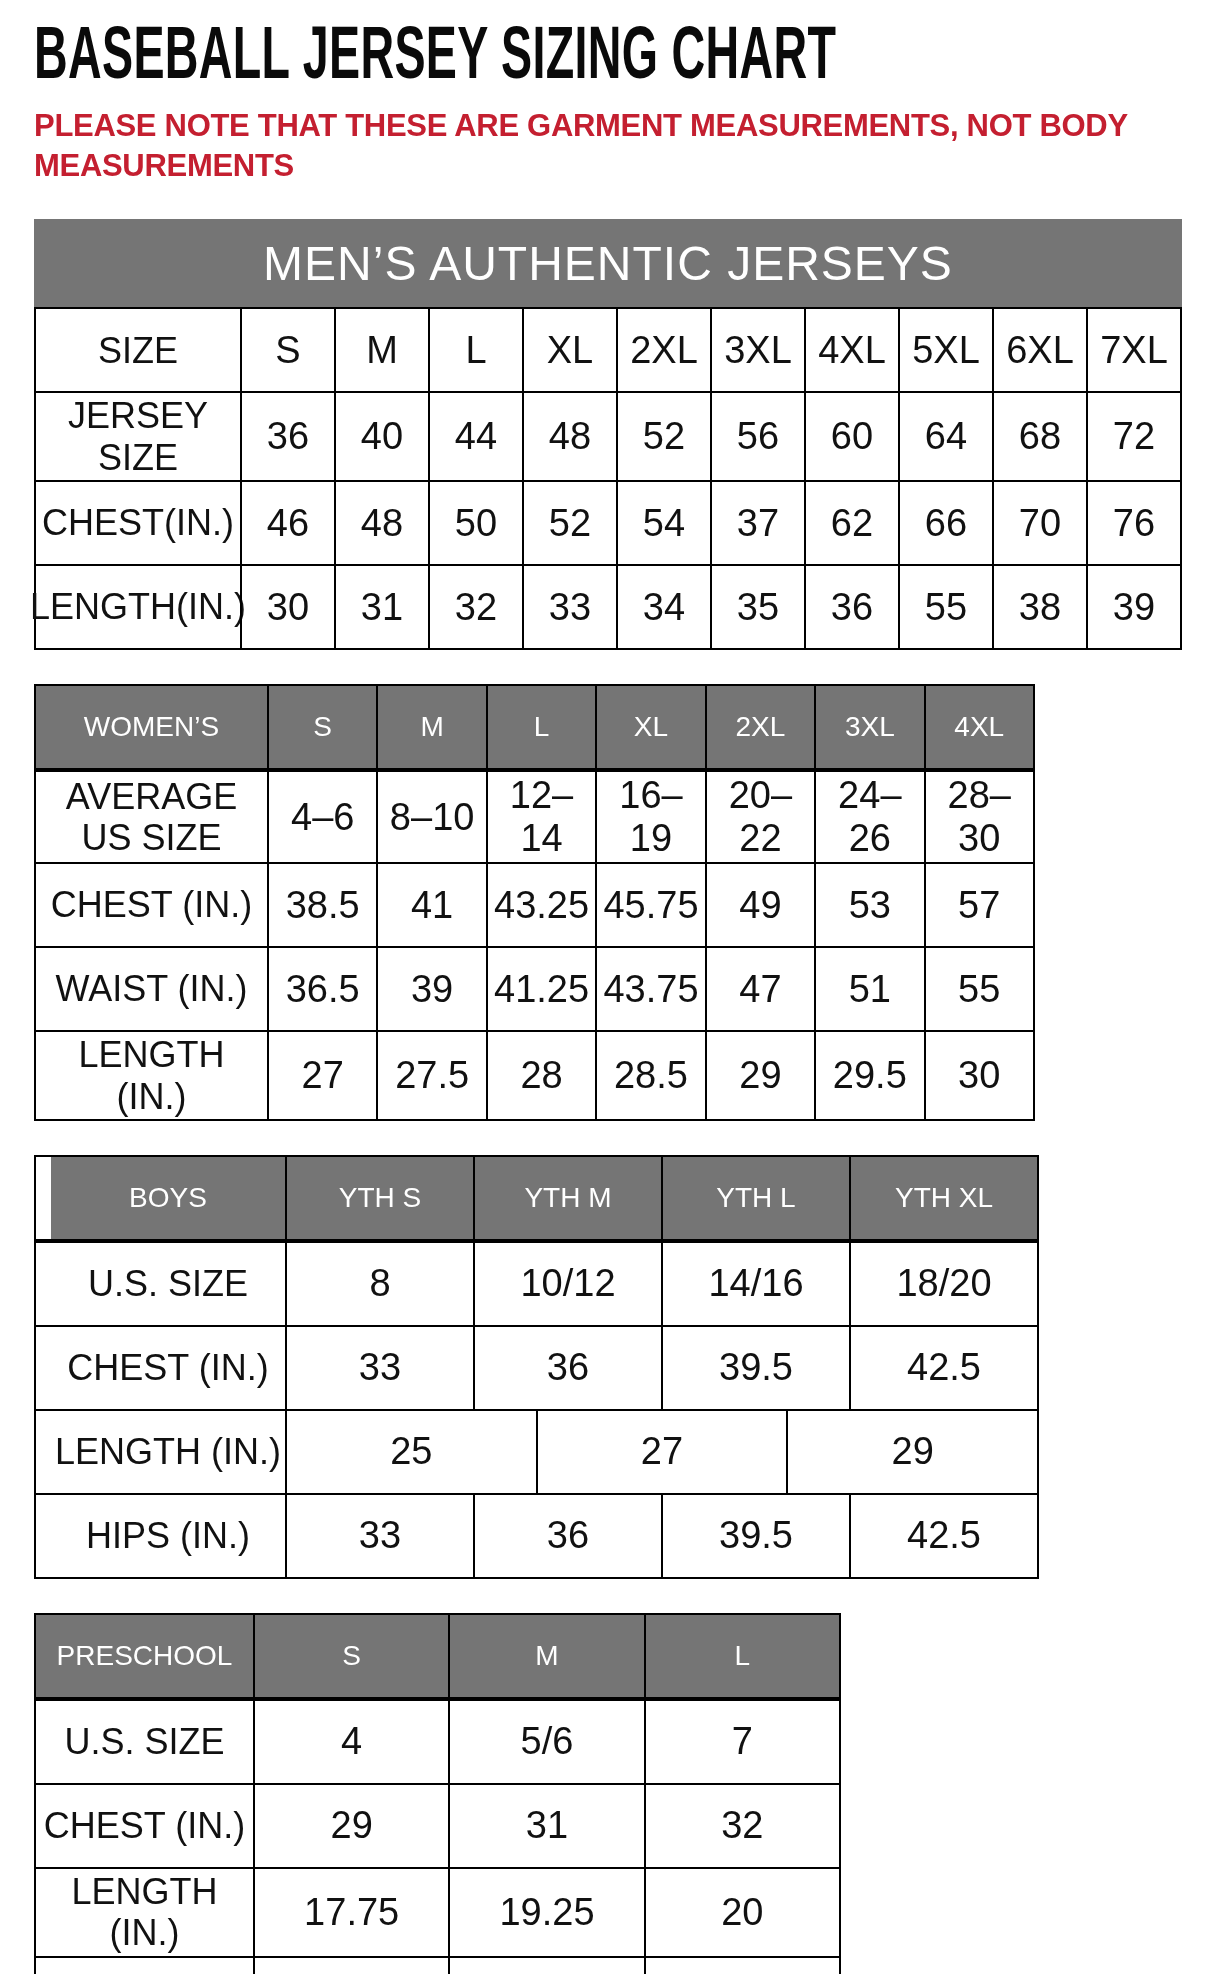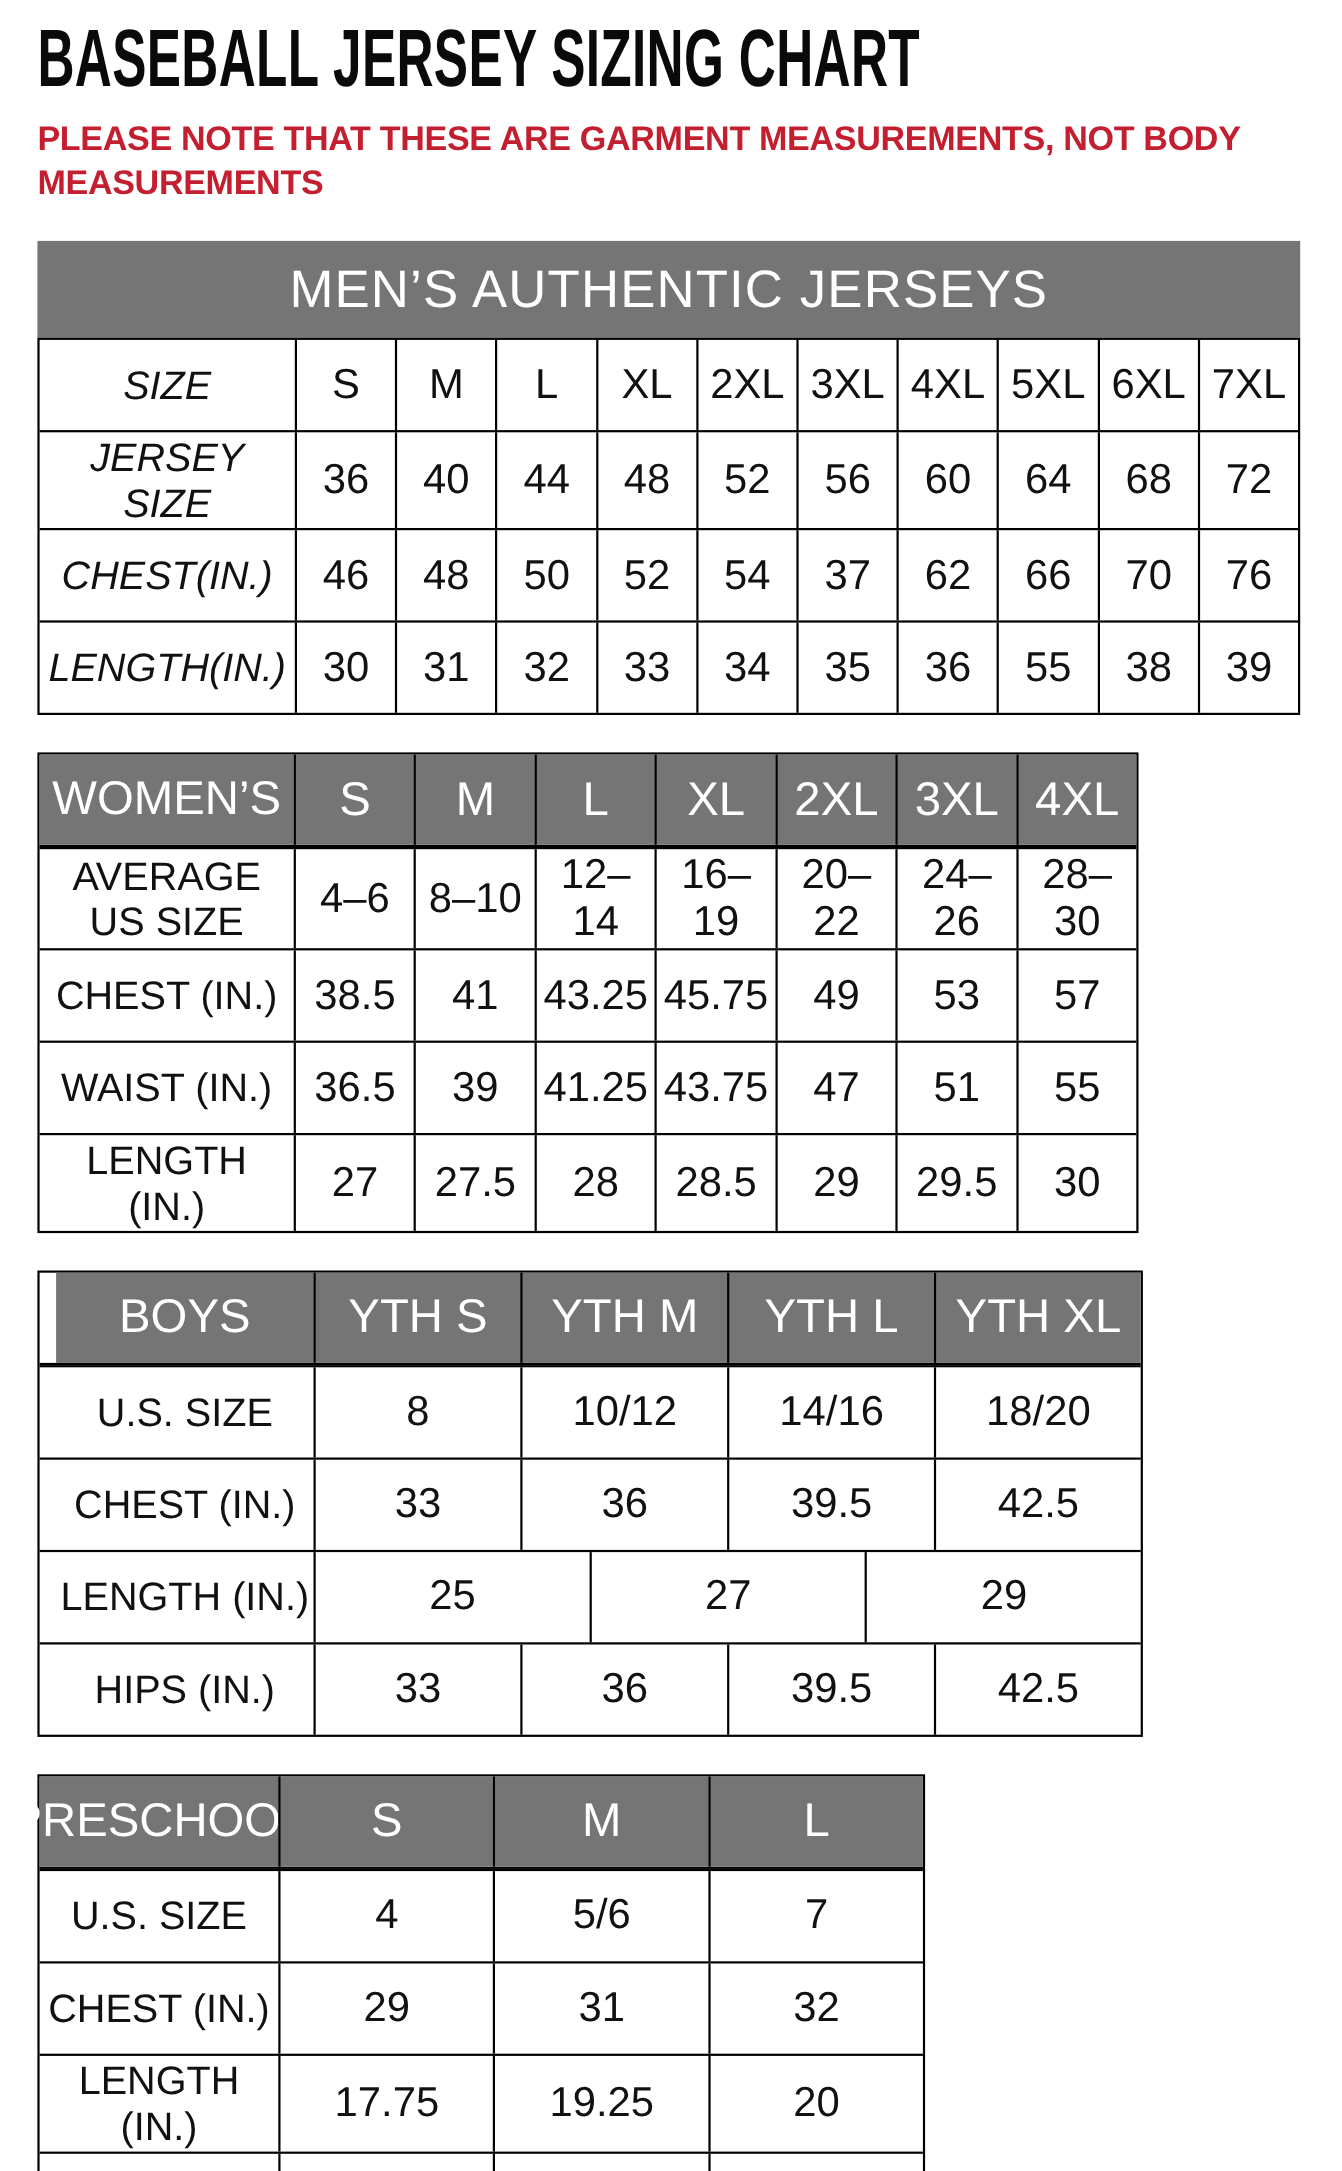--- a/index.html
+++ b/index.html
@@ -57,26 +57,26 @@
   .cell {
     display:flex; align-items:center; justify-content:center;
     font-size:38px;
     text-align:center;
     padding:2px 4px;
     box-sizing:border-box;
   }
   .cell + .cell { border-left:2px solid var(--border); }
   .val { flex:1 1 0; }
   .label { font-size:36px; white-space:pre-line; line-height:1.15; flex:0 0 auto; }
-  .t-mens .label      { width:232px;font-style:italic; }
+  .t-mens .label      { width:204px; }
   .t-womens .label    { width:231px; }
   .t-boys .label      { width:234px;margin-left:15px; }
   .t-preschool .label { width:217px; }
 
-  .header-row .cell { background:var(--gray); color:#fff; font-size:43px; }
+  .header-row .cell { background:var(--gray); color:#fff; font-size:28px; }
 </style>
 </head>
 <body style="--gray: #757575; --red: #c41f30; --border: #000000;">
 
 <div class="wrap">
   <div class="title">BASEBALL JERSEY SIZING CHART</div>
   <div class="note">PLEASE NOTE THAT THESE ARE GARMENT MEASUREMENTS, NOT BODY MEASUREMENTS</div>
 
   <section class="sizing-table t-mens">
       <div class="banner">MEN’S AUTHENTIC JERSEYS</div>

